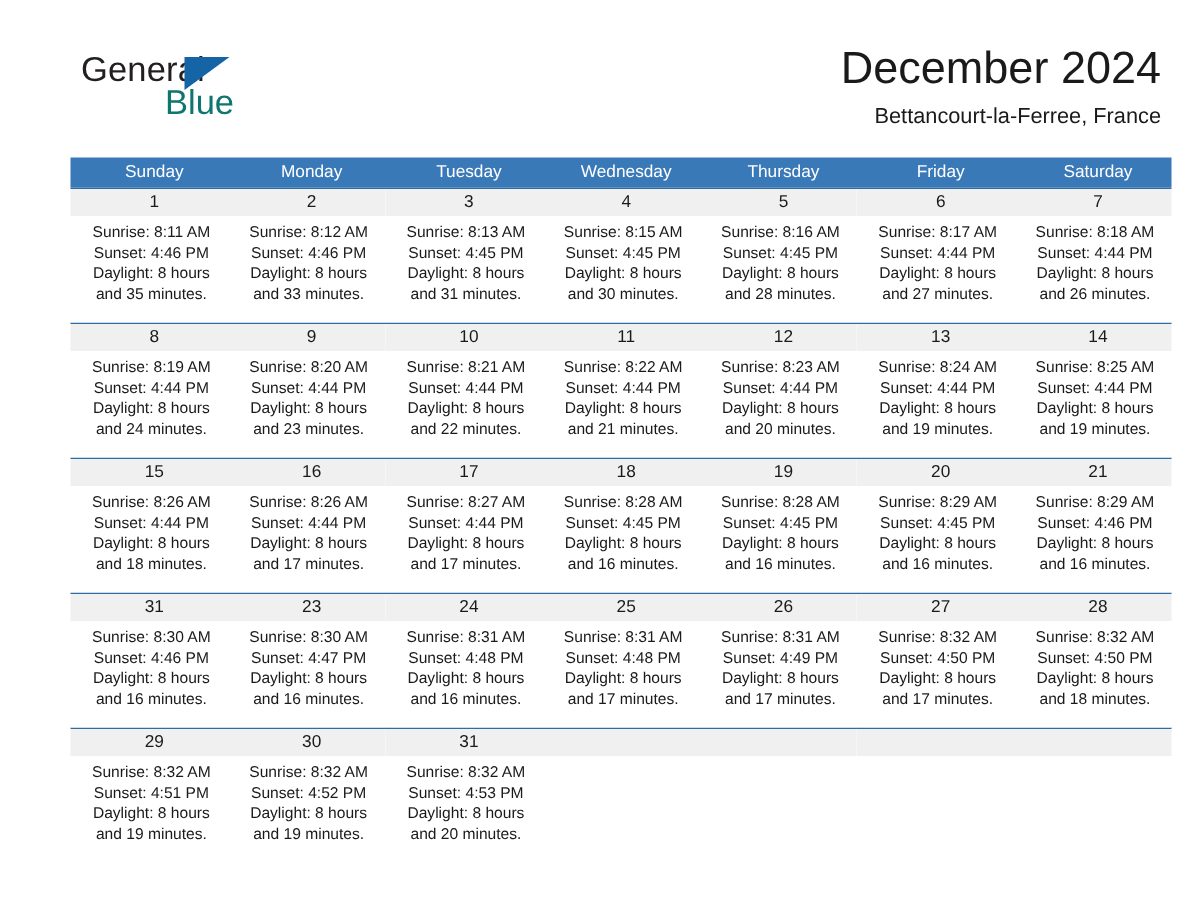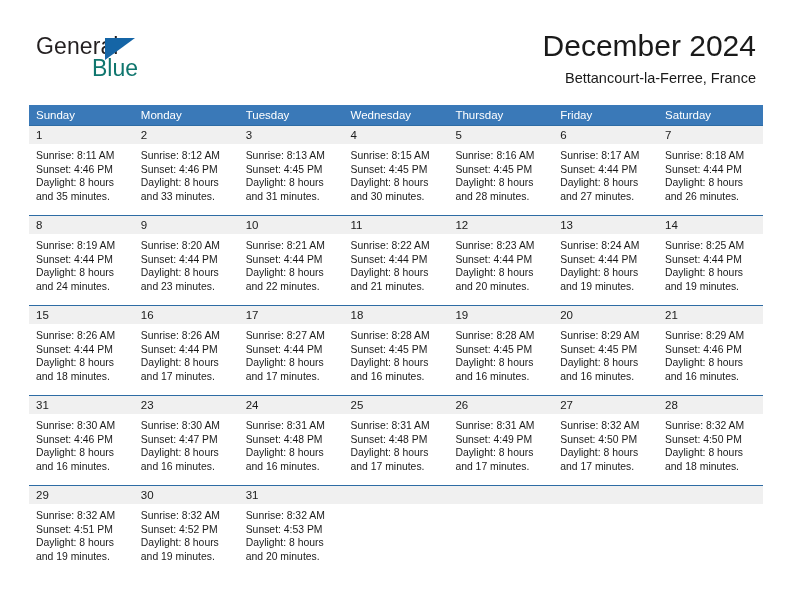--- a/index.html
+++ b/index.html
@@ -13,20 +13,21 @@
     font-family: "Liberation Sans", sans-serif;
     color: #000000;
     overflow: hidden;
   }
 
   .page {
     position: relative;
     width: 664px;
     height: 612px;
     box-sizing: border-box;
+    margin-left: 18px;
   }
 
   
   .header {
     position: absolute;
     left: 0;
     top: 0;
     width: 792px;
     height: 100px;
   }
@@ -89,20 +90,21 @@
     font-family: "Liberation Sans", sans-serif;
     text-align: right;
   }
 
   
   .calendar {
     position: absolute;
     left: 29px;
     top: 105px;
     width: 734px;
+    text-align: center;
   }
 
   .weekday-row {
     display: flex;
     width: 734px;
     background: #3a79b8;
   }
   .weekday-cell {
     flex: 0 0 104.857px;
     width: 104.857px;

